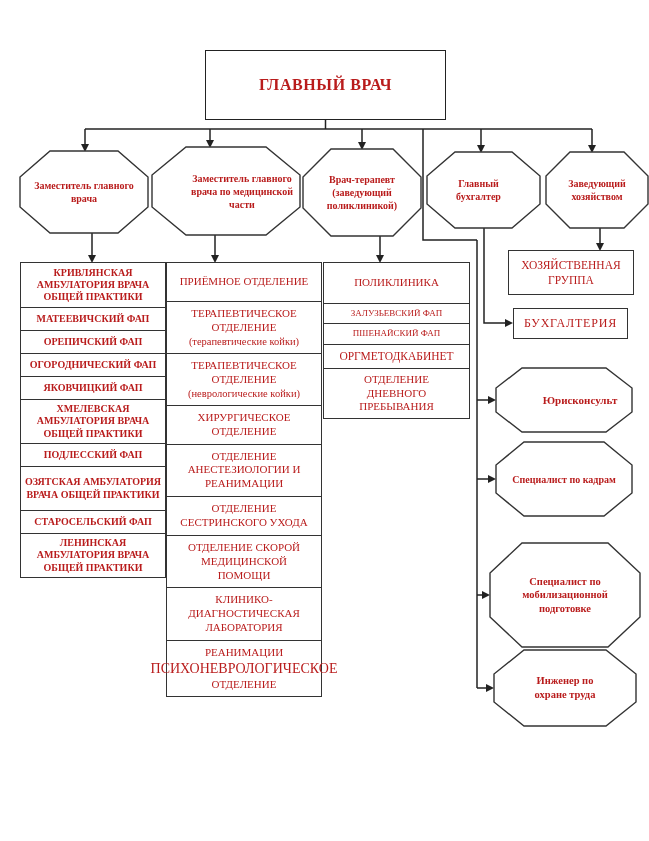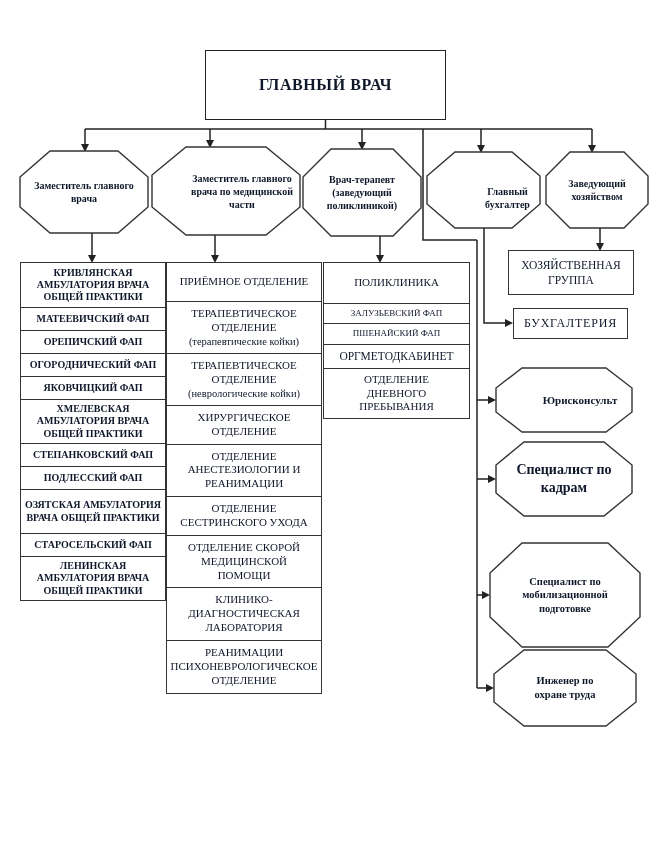--- a/index.html
+++ b/index.html
@@ -1,17 +1,17 @@
 <!DOCTYPE html>
 <html><head>
 <meta charset="utf-8">
 <style>
   html,body{margin:0;padding:0;background:#fff;}
   #page{position:relative;width:649px;height:841px;background:#fff;overflow:hidden;
-        font-family:"Liberation Serif","DejaVu Serif",serif;color:#0f172a;}
+        font-family:"Liberation Serif","DejaVu Serif",serif;color:#b91c1c;}
   #wires{position:absolute;left:0;top:0;width:649px;height:841px;}
 
   .node{position:absolute;display:flex;align-items:center;justify-content:center;
         text-align:center;box-sizing:border-box;}
   .rect{border:1.6px solid #333;background:#fff;}
   .octlabel{background:transparent;font-weight:bold;font-size:10px;line-height:1.3;padding:0 14px;}
 
   #rootbox{left:205px;top:50px;width:241px;height:70px;border:1.4px solid #222;
            font-weight:bold;font-size:16px;letter-spacing:.6px;}
 
@@ -23,21 +23,21 @@
   .row span{display:block;}
   .row span:empty{display:none;}
 
   #amb-col{left:20px;top:262px;width:146px;}
   #amb-col .row{font-size:10px;font-weight:bold;line-height:1.22;min-height:23px;padding:3px 3px;}
   #amb-col .row.big{min-height:44px;}
 
   #dep-col{left:166px;top:262px;width:156px;}
   #dep-col .row{font-size:11px;line-height:1.26;padding:5px 10px;min-height:38px;}
   #dep-col .row .note{font-size:10.5px;}
-  #dep-col .row .mid{font-size:11px;}
+  #dep-col .row .mid{font-size:14px;}
 
   #pol-col{left:323px;top:262px;width:147px;}
   #pol-col .row{font-size:11px;line-height:1.26;padding:4px 14px;}
   #pol-col .row.tall{min-height:40px;}
   #pol-col .row.small{font-size:9px;min-height:20px;}
   #pol-col .row.med{min-height:24px;font-size:11.5px;}
   #pol-col .row.tri{min-height:48px;}
 
   #household{left:508px;top:250px;width:126px;height:45px;font-size:11.5px;line-height:1.3;}
   #accounting{left:513px;top:308px;width:115px;height:31px;font-size:12px;letter-spacing:.8px;}
@@ -103,21 +103,21 @@
 
   <div class="node octlabel" style="left:20px;top:151px;width:128px;height:82px;">
     <span>Заместитель главного врача</span>
   </div>
   <div class="node octlabel" style="left:168px;top:147px;width:148px;height:88px;">
     <span>Заместитель главного врача по медицинской части</span>
   </div>
   <div class="node octlabel" style="left:303px;top:149px;width:118px;height:87px;padding:0 10px;">
     <span>Врач-терапевт (заведующий поликлиникой)</span>
   </div>
-  <div class="node octlabel" style="left:451px;top:152px;width:113px;height:76px;margin-top:8px;">
+  <div class="node octlabel" style="left:422px;top:152px;width:113px;height:76px;">
     <span>Главный бухгалтер</span>
   </div>
   <div class="node octlabel" style="left:546px;top:152px;width:102px;height:76px;">
     <span>Заведующий хозяйством</span>
   </div>
 
   <div class="col" id="amb-col">
     <div class="row big">
         <span>КРИВЛЯНСКАЯ АМБУЛАТОРИЯ ВРАЧА ОБЩЕЙ ПРАКТИКИ</span>
       </div>
@@ -128,23 +128,20 @@
         <span>ОРЕПИЧСКИЙ ФАП</span>
       </div>
     <div class="row">
         <span>ОГОРОДНИЧЕСКИЙ ФАП</span>
       </div>
     <div class="row">
         <span>ЯКОВЧИЦКИЙ ФАП</span>
       </div>
     <div class="row big">
         <span>ХМЕЛЕВСКАЯ АМБУЛАТОРИЯ ВРАЧА ОБЩЕЙ ПРАКТИКИ</span>
-      </div>
-    <div class="row">
-        <span>СТЕПАНКОВСКИЙ ФАП</span>
       </div>
     <div class="row">
         <span>ПОДЛЕССКИЙ ФАП</span>
       </div>
     <div class="row big">
         <span>ОЗЯТСКАЯ АМБУЛАТОРИЯ ВРАЧА ОБЩЕЙ ПРАКТИКИ</span>
       </div>
     <div class="row">
         <span>СТАРОСЕЛЬСКИЙ ФАП</span>
       </div>
@@ -208,21 +205,21 @@
   <div class="node rect" id="household">
     <span>ХОЗЯЙСТВЕННАЯ ГРУППА</span>
   </div>
   <div class="node rect" id="accounting">
     <span>БУХГАЛТЕРИЯ</span>
   </div>
 
   <div class="node octlabel" style="left:512px;top:368px;width:136px;height:64px;font-size:11px;">
     <span>Юрисконсульт</span>
   </div>
-  <div class="node octlabel" style="left:496px;top:442px;width:136px;height:74px;font-size:14px;">
+  <div class="node octlabel" style="left:496px;top:442px;width:136px;height:74px;font-size:10px;">
     <span>Специалист по кадрам</span>
   </div>
   <div class="node octlabel" style="left:490px;top:543px;width:150px;height:104px;font-size:10.5px;padding:0 24px;align-items:center;">
     <span>Специалист по мобилизационной подготовке</span>
   </div>
   <div class="node octlabel" style="left:494px;top:650px;width:142px;height:76px;font-size:10.5px;padding:4px 28px;">
     <span>Инженер по охране труда</span>
   </div>
 
 </div>

